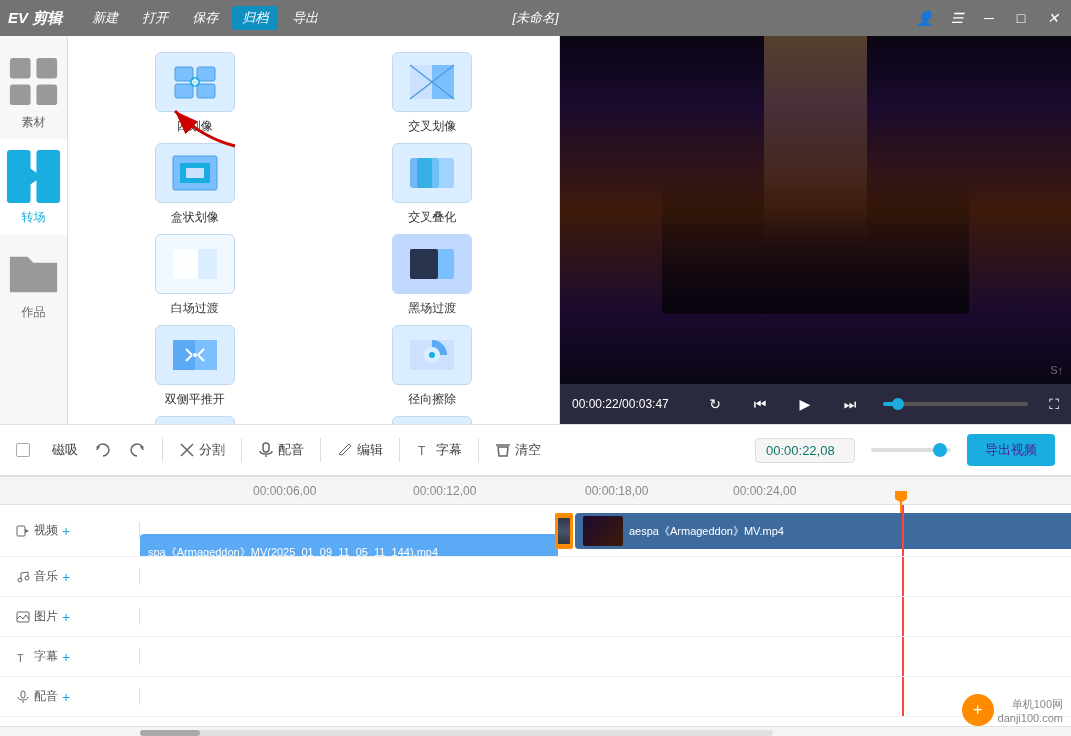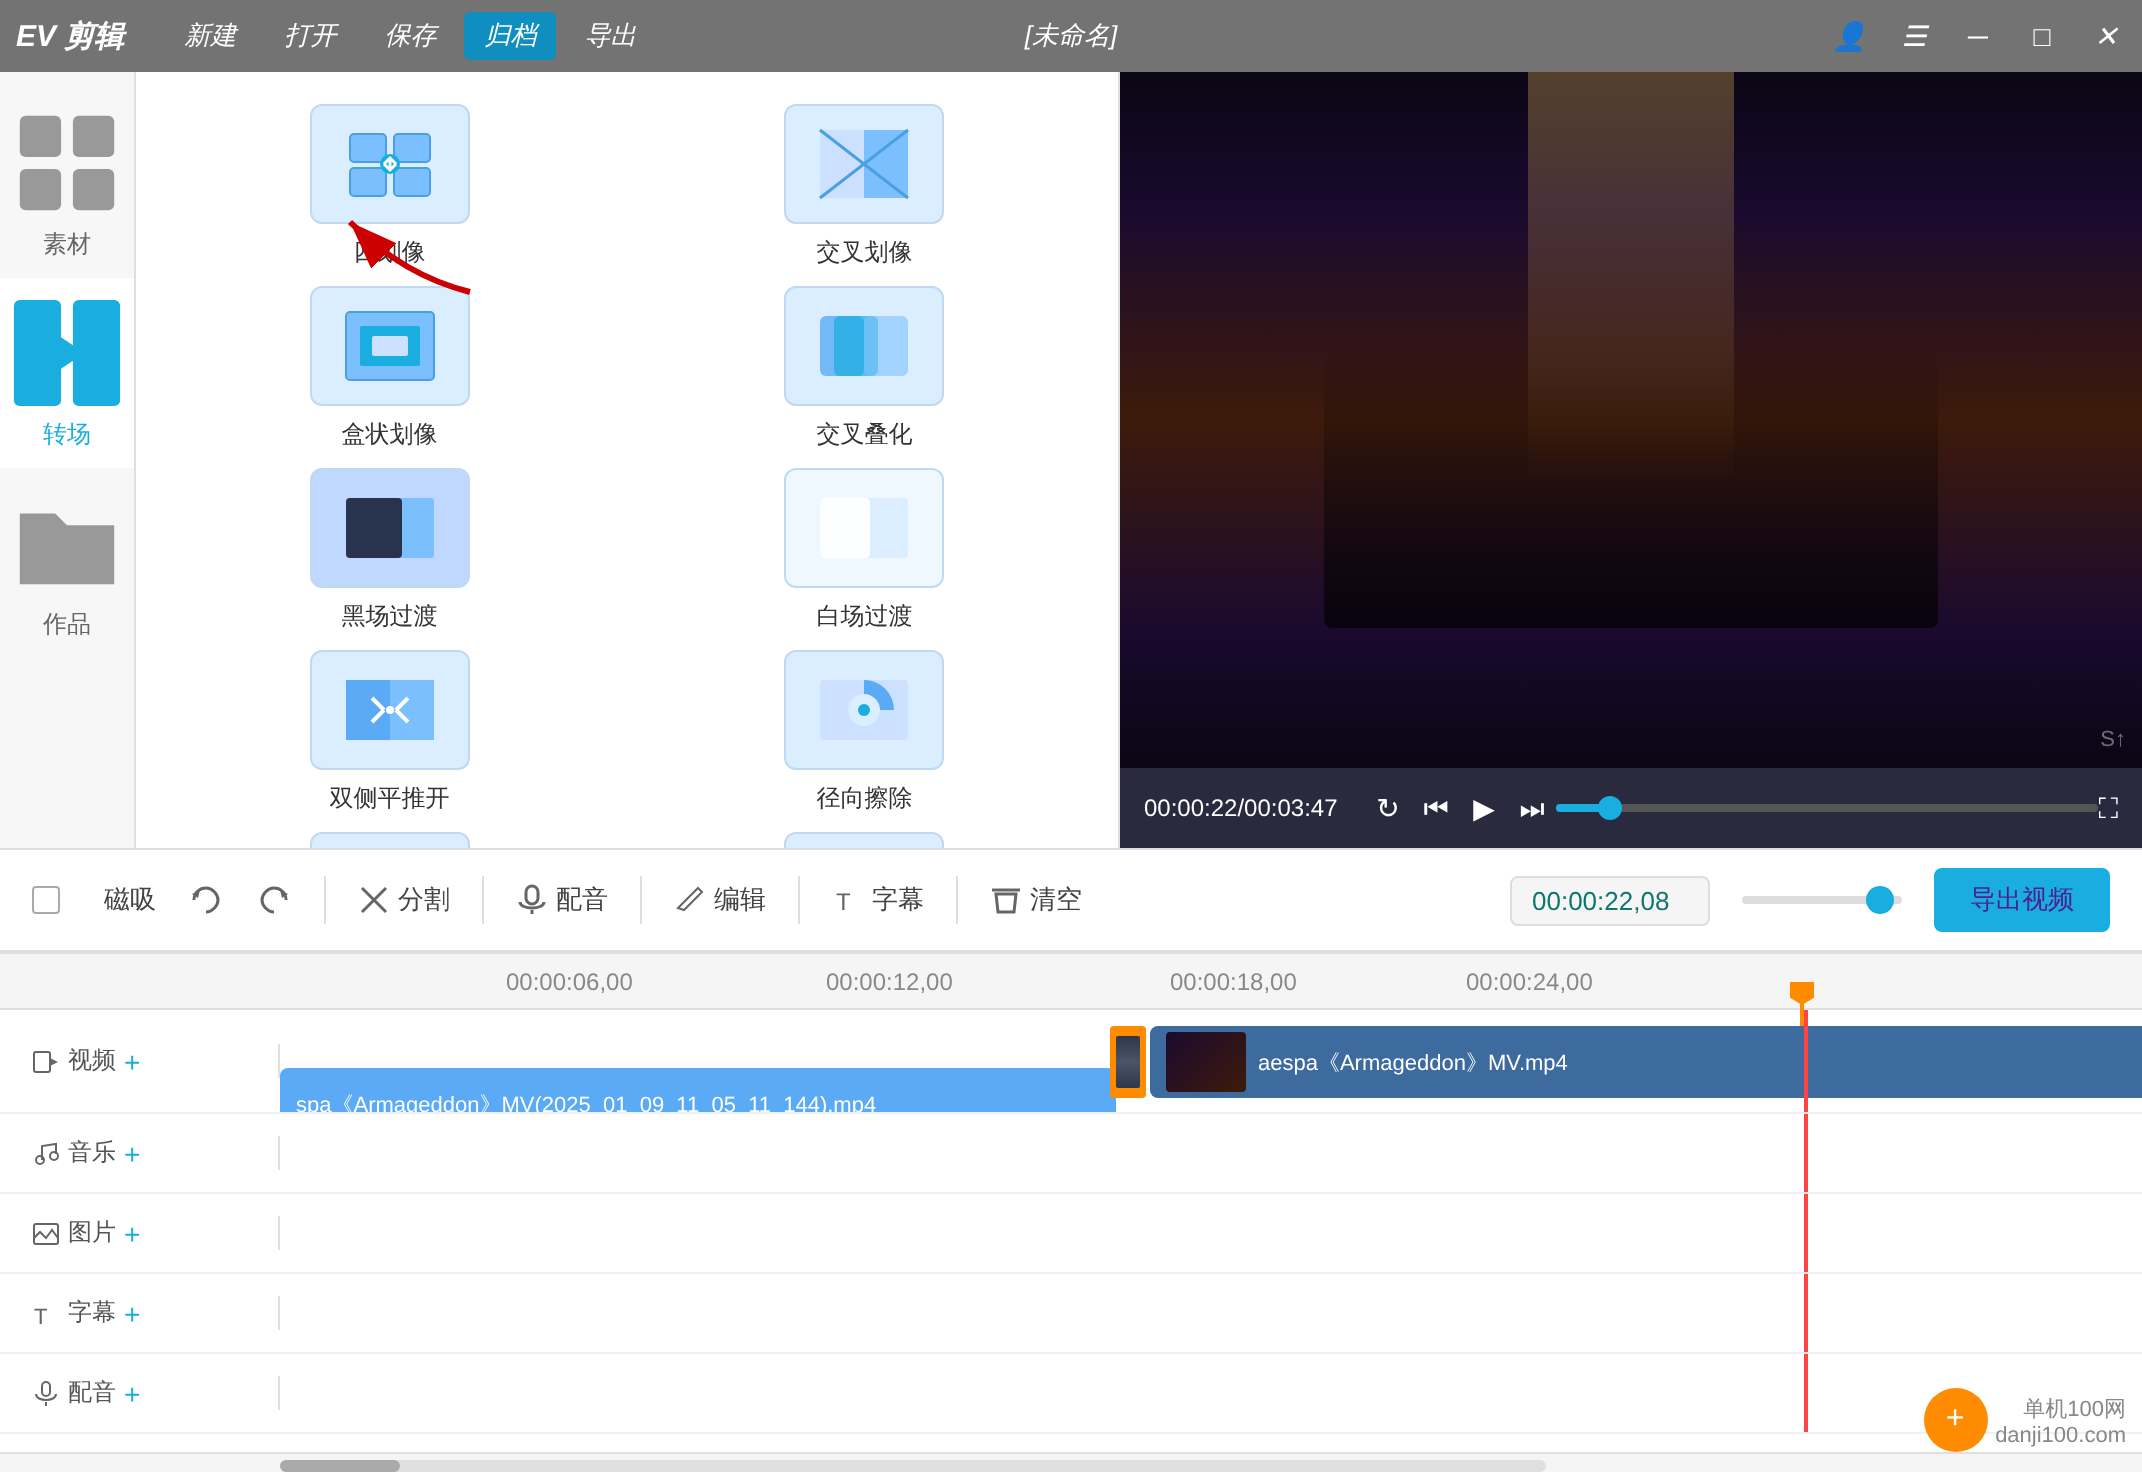--- a/index.html
+++ b/index.html
@@ -139,21 +139,21 @@
       right: 8px;
       color: rgba(255,255,255,0.4);
       font-size: 11px;
     }
     .video-controls {
       height: 40px;
       background: #2a2a3e;
       display: flex;
       align-items: center;
       padding: 0 12px;
-      gap: 0;
+      gap: 21px;
     }
     .time-display {
       color: white;
       font-size: 12px;
       min-width: 110px;
     }
     .ctrl-btn {
       color: white;
       cursor: pointer;
       font-size: 14px;
@@ -490,37 +490,37 @@
             <svg width="50" height="40" viewBox="0 0 50 40">
               <rect x="3" y="5" width="22" height="30" rx="3" fill="#5baaf5" opacity="0.8"></rect>
               <rect x="10" y="5" width="22" height="30" rx="3" fill="#1aade0" opacity="0.7"></rect>
               <rect x="25" y="5" width="22" height="30" rx="3" fill="#7bbfff" opacity="0.6"></rect>
             </svg>
           </div>
           <span class="transition-label">交叉叠化</span>
         </div>
 
         <div class="transition-item">
+          <div class="transition-thumb" style="background:#f0f8ff;">
+            <svg width="50" height="40" viewBox="0 0 50 40">
+              <rect x="3" y="5" width="44" height="30" rx="2" fill="#dbeeff"></rect>
+              <rect x="3" y="5" width="25" height="30" rx="2" fill="white" opacity="0.9"></rect>
+            </svg>
+          </div>
+          <span class="transition-label">白场过渡</span>
+        </div>
+
+        <div class="transition-item">
           <div class="transition-thumb" style="background:#c0d8ff;">
             <svg width="50" height="40" viewBox="0 0 50 40">
               <rect x="3" y="5" width="44" height="30" rx="2" fill="#7bbfff"></rect>
               <rect x="3" y="5" width="28" height="30" rx="2" fill="#1a1a2e" opacity="0.85"></rect>
             </svg>
           </div>
           <span class="transition-label">黑场过渡</span>
-        </div>
-
-        <div class="transition-item">
-          <div class="transition-thumb" style="background:#f0f8ff;">
-            <svg width="50" height="40" viewBox="0 0 50 40">
-              <rect x="3" y="5" width="44" height="30" rx="2" fill="#dbeeff"></rect>
-              <rect x="3" y="5" width="25" height="30" rx="2" fill="white" opacity="0.9"></rect>
-            </svg>
-          </div>
-          <span class="transition-label">白场过渡</span>
         </div>
 
         <div class="transition-item">
           <div class="transition-thumb" style="background:#dbeeff;">
             <svg width="50" height="40" viewBox="0 0 50 40">
               <rect x="3" y="5" width="44" height="30" rx="2" fill="#cce0ff"></rect>
               <rect x="3" y="5" width="22" height="30" fill="#5baaf5"></rect>
               <rect x="25" y="5" width="22" height="30" fill="#7bbfff"></rect>
               <path d="M22 20 L16 14 M22 20 L16 26" stroke="white" stroke-width="2" fill="none"></path>
               <path d="M28 20 L34 14 M28 20 L34 26" stroke="white" stroke-width="2" fill="none"></path>

